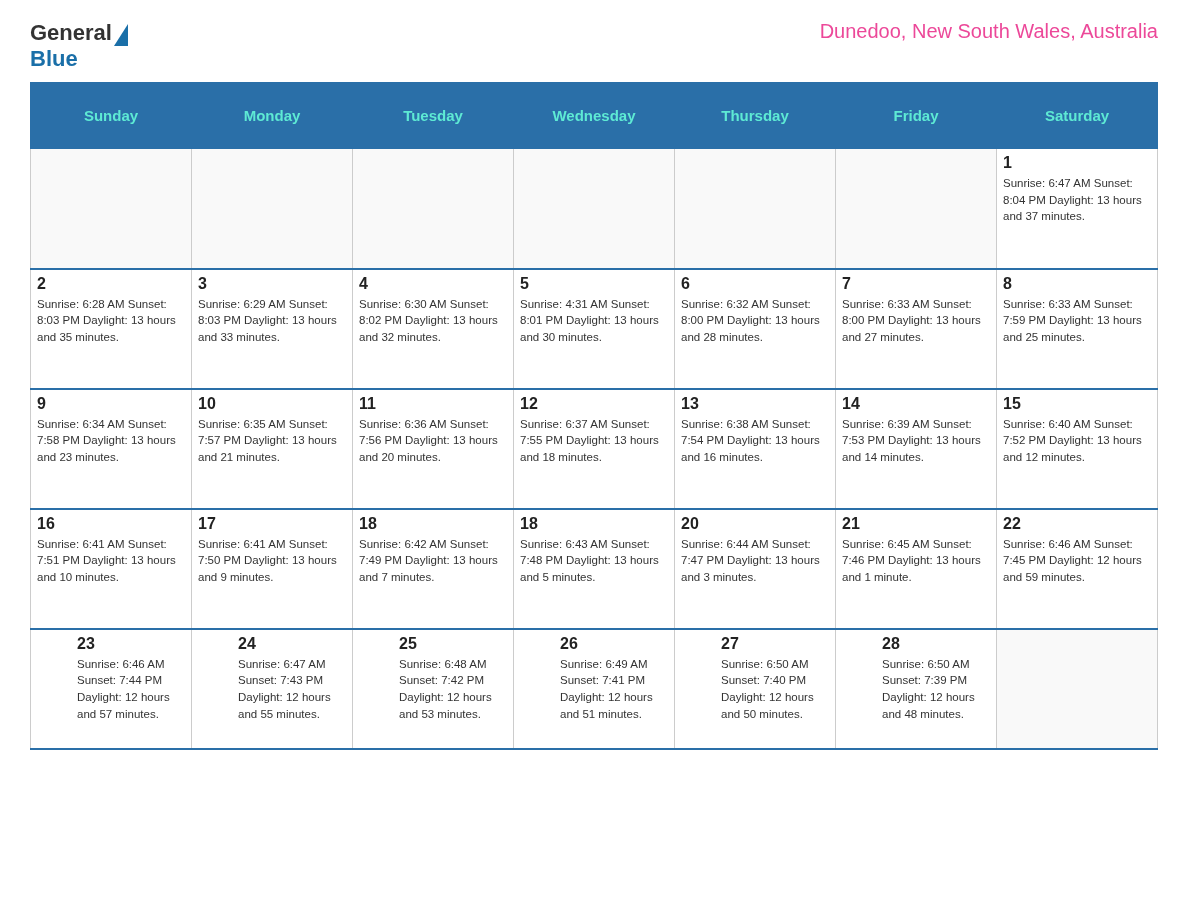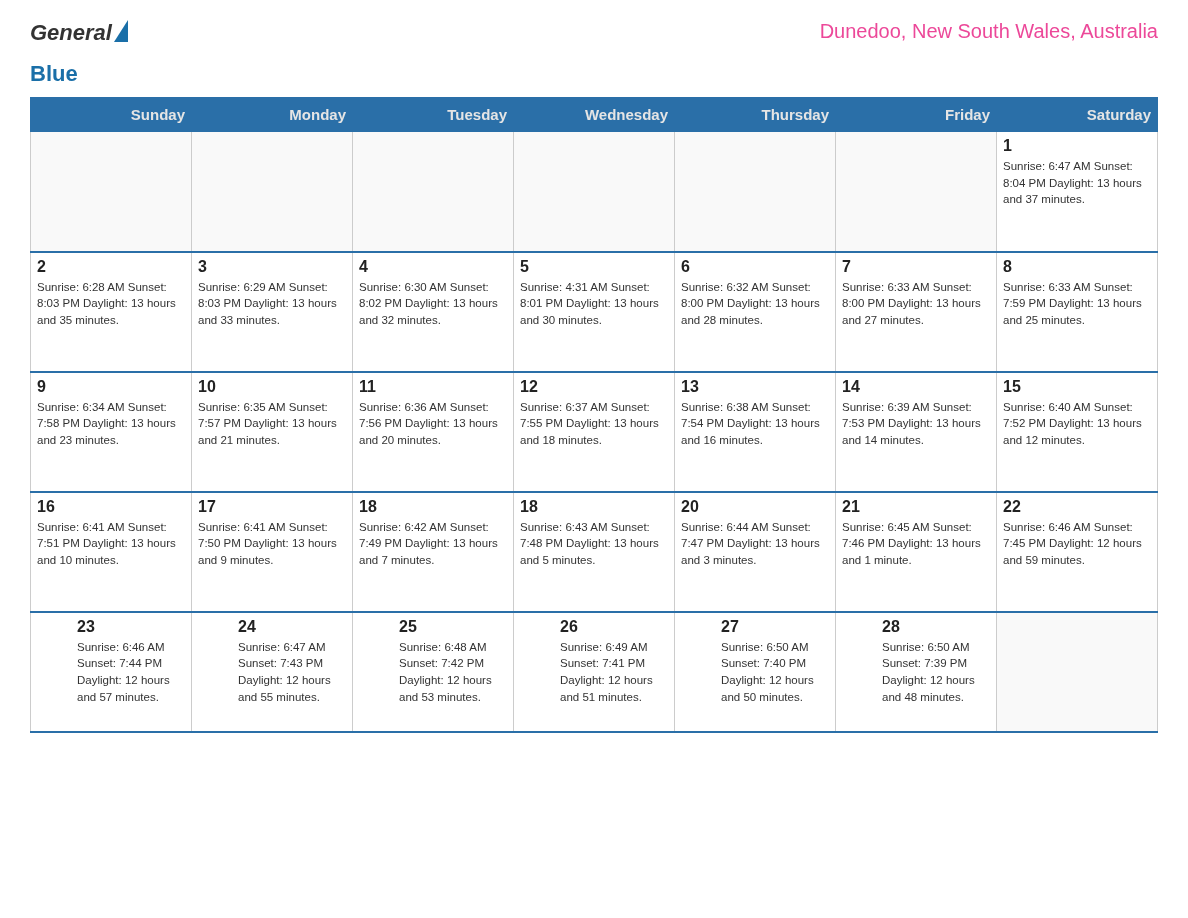--- a/index.html
+++ b/index.html
@@ -16,42 +16,40 @@
       align-items: flex-start;
       margin-bottom: 10px;
     }
     .logo {
       display: flex;
       flex-direction: column;
       align-items: flex-start;
     }
     .logo-top {
       display: flex;
-      align-items: flex-start;
-      font-style: italic;
+      align-items: flex-end;
     }
     .logo-general {
       font-size: 22px;
       font-weight: bold;
       color: #333;
     }
     .logo-triangle {
       width: 0;
       height: 0;
       border-left: 14px solid transparent;
       border-bottom: 22px solid #1a6fa8;
       margin-left: 2px;
       margin-bottom: 0;
     }
     .logo-blue {
       font-size: 22px;
       font-weight: bold;
       color: #1a6fa8;
       margin-left: 0;
-      margin-top: 15px;
     }
     .title-section {
       text-align: right;
     }
     .month-title {
       font-size: 52px;
       font-weight: bold;
       color: #222;
       line-height: 1.1;
     }
@@ -59,25 +57,25 @@
       font-size: 20px;
       color: #ec4899;
     }
     table {
       width: 100%;
       border-collapse: collapse;
       table-layout: fixed;
     }
     thead th {
       background: #2a6fa8;
-      color: #e5e5e5;
+      color: #5eead4;
       font-size: 15px;
       font-weight: bold;
-      padding: 8px 6px;
-      text-align: right;
+      padding: 24px 6px;
+      text-align: center;
       border: 1px solid #2a6fa8;
     }
     tbody td {
       border: 1px solid #ccc;
       vertical-align: top;
       padding: 5px 6px;
       font-size: 12px;
       color: #333;
       height: 120px;
     }

